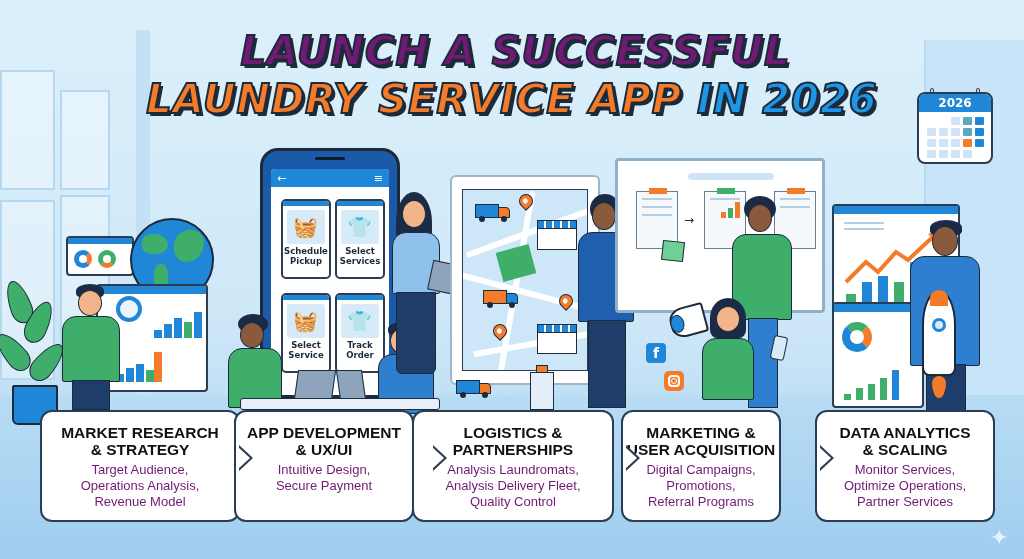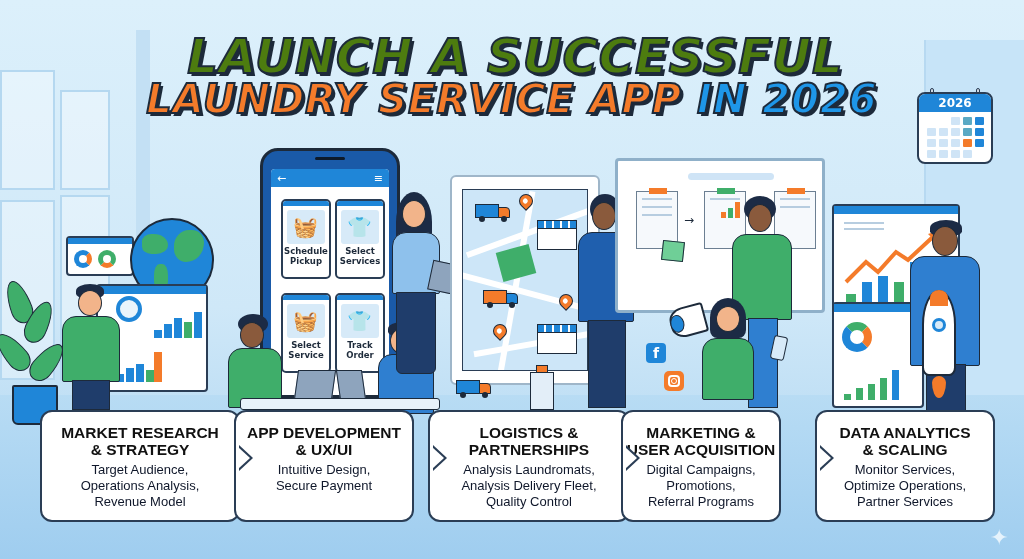--- a/index.html
+++ b/index.html
@@ -13,21 +13,21 @@
 
   
   .window-frame { left: 0; top: 30px; width: 150px; height: 380px; border-right: 14px solid #c3e0f4; }
   .pane { position: absolute; border: 2px solid #b5d8f0; background: rgba(255,255,255,0.35); }
   .floor { left: 0; top: 395px; width: 1024px; height: 164px; background: linear-gradient(180deg,#b8dcf4,#9fcdef); }
   .right-wall { right: 0; top: 40px; width: 100px; height: 370px; background: #c7e4f8; border-left: 2px solid #b7d9f1; }
 
   
   .title { left: 0; width: 1024px; text-align: center; font-family: "DejaVu Sans", sans-serif; font-weight: bold; font-style: italic; letter-spacing: 1px;
     -webkit-text-stroke: 2px #1d2a3a; text-shadow: 3px 3px 0 #1d2a3a; }
-  .title-line1 { top: 28px; font-size: 48px; color: #4d7c0f; padding-left: 7px; }
+  .title-line1 { top: 28px; font-size: 40px; color: #701a75; padding-left: 7px; }
   .title-line2 { top: 76px; font-size: 40px; }
   .t-orange { color: #f47b2a; }
   .t-blue { color: #1e96e8; }
 
   
   .calendar { left: 917px; top: 92px; width: 76px; height: 72px; background: #fff; border: 2px solid #2a3d55; border-radius: 8px; overflow: hidden; }
   .cal-head { height: 18px; background: #1f86d8; color: #fff; font-size: 12px; font-weight: bold; text-align: center; line-height: 18px; }
   .cal-grid { display: grid; grid-template-columns: repeat(5, 9px); gap: 3px; padding: 5px 8px; }
   .cal-cell { width: 9px; height: 8px; background: #cfe4f6; border-radius: 1px; }
   .ring { top: 88px; width: 4px; height: 10px; background: #cfd9e3; border: 1px solid #2a3d55; border-radius: 2px; }
@@ -69,21 +69,21 @@
   .person { position: absolute; }
   .head { position:absolute; border-radius:50%; border:1.5px solid #1d2a3a; }
   .hair { position:absolute; background:#1c2b45; border-radius:50% 50% 30% 30%; }
   .torso { position:absolute; border:1.5px solid #1d2a3a; border-radius: 14px 14px 2px 2px; }
   .legs { position:absolute; background:#1f3d6b; border:1.5px solid #1d2a3a; }
 
   
   .card { position: absolute; top: 410px; height: 112px; background: #fff; border: 2px solid #2a3d55; border-radius: 12px;
     text-align: center; padding-top: 12px; z-index: 5; }
   .card-title { font-family: "Liberation Sans", sans-serif; font-weight: bold; font-size: 15.5px; line-height: 17px; color: #111; }
-  .card-body { font-family: "Liberation Sans", sans-serif; font-size: 13px; line-height: 16px; color: #0f172a; margin-top: 4px; }
+  .card-body { font-family: "Liberation Sans", sans-serif; font-size: 13px; line-height: 16px; color: #701a75; margin-top: 4px; }
   .chev { position:absolute; top: 445px; width: 14px; height: 26px; z-index: 6; }
   .chev::before { content:""; position:absolute; left:-2px; top:0; width:0; height:0;
     border-top:13px solid transparent; border-bottom:13px solid transparent; border-left:14px solid #2a3d55; }
   .chev::after { content:""; position:absolute; left:-3px; top:2px; width:0; height:0;
     border-top:11px solid transparent; border-bottom:11px solid transparent; border-left:12px solid #fff; }
 
   .sparkle { left: 990px; top: 528px; width: 20px; height: 20px; color: #e6f3fc; font-size: 22px; line-height: 20px; }
 
   
   .leaf { position:absolute; width:22px; height:44px; background:#3fae6a; border:1.5px solid #1d2a3a; border-radius: 50% 50% 50% 50% / 70% 70% 30% 30%; }
@@ -374,21 +374,21 @@
 <div class="card" style="left:234px;width:180px;">
   <div class="card-title">APP DEVELOPMENT</div>
   <div class="card-title">&amp; UX/UI</div>
   <div class="card-body">
     <div>Intuitive Design,</div>
       <div>Secure Payment</div>
   </div>
 </div>
 <div class="chev" style="left:435px;"></div>
 
-<div class="card" style="left:428px;width:202px;">
+<div class="card" style="left:412px;width:202px;">
   <div class="card-title">LOGISTICS &amp;</div>
   <div class="card-title">PARTNERSHIPS</div>
   <div class="card-body">
     <div>Analysis Laundromats,</div>
       <div>Analysis Delivery Fleet,</div>
       <div>Quality Control</div>
   </div>
 </div>
 <div class="chev" style="left:628px;"></div>
 

